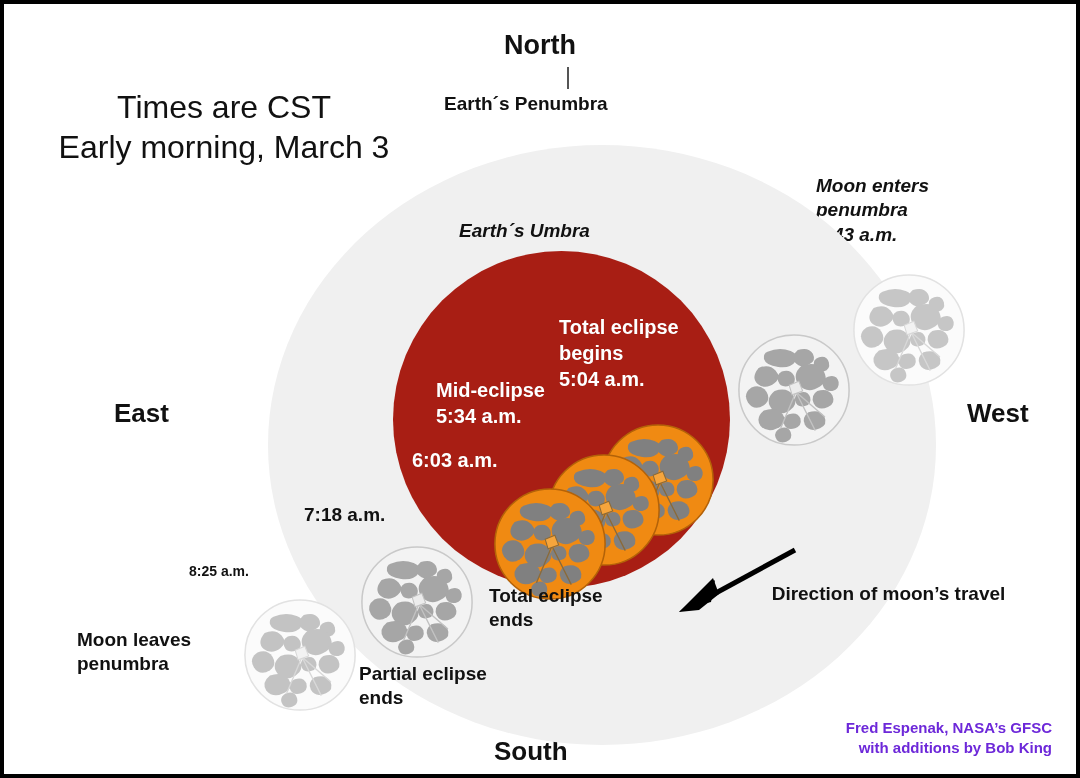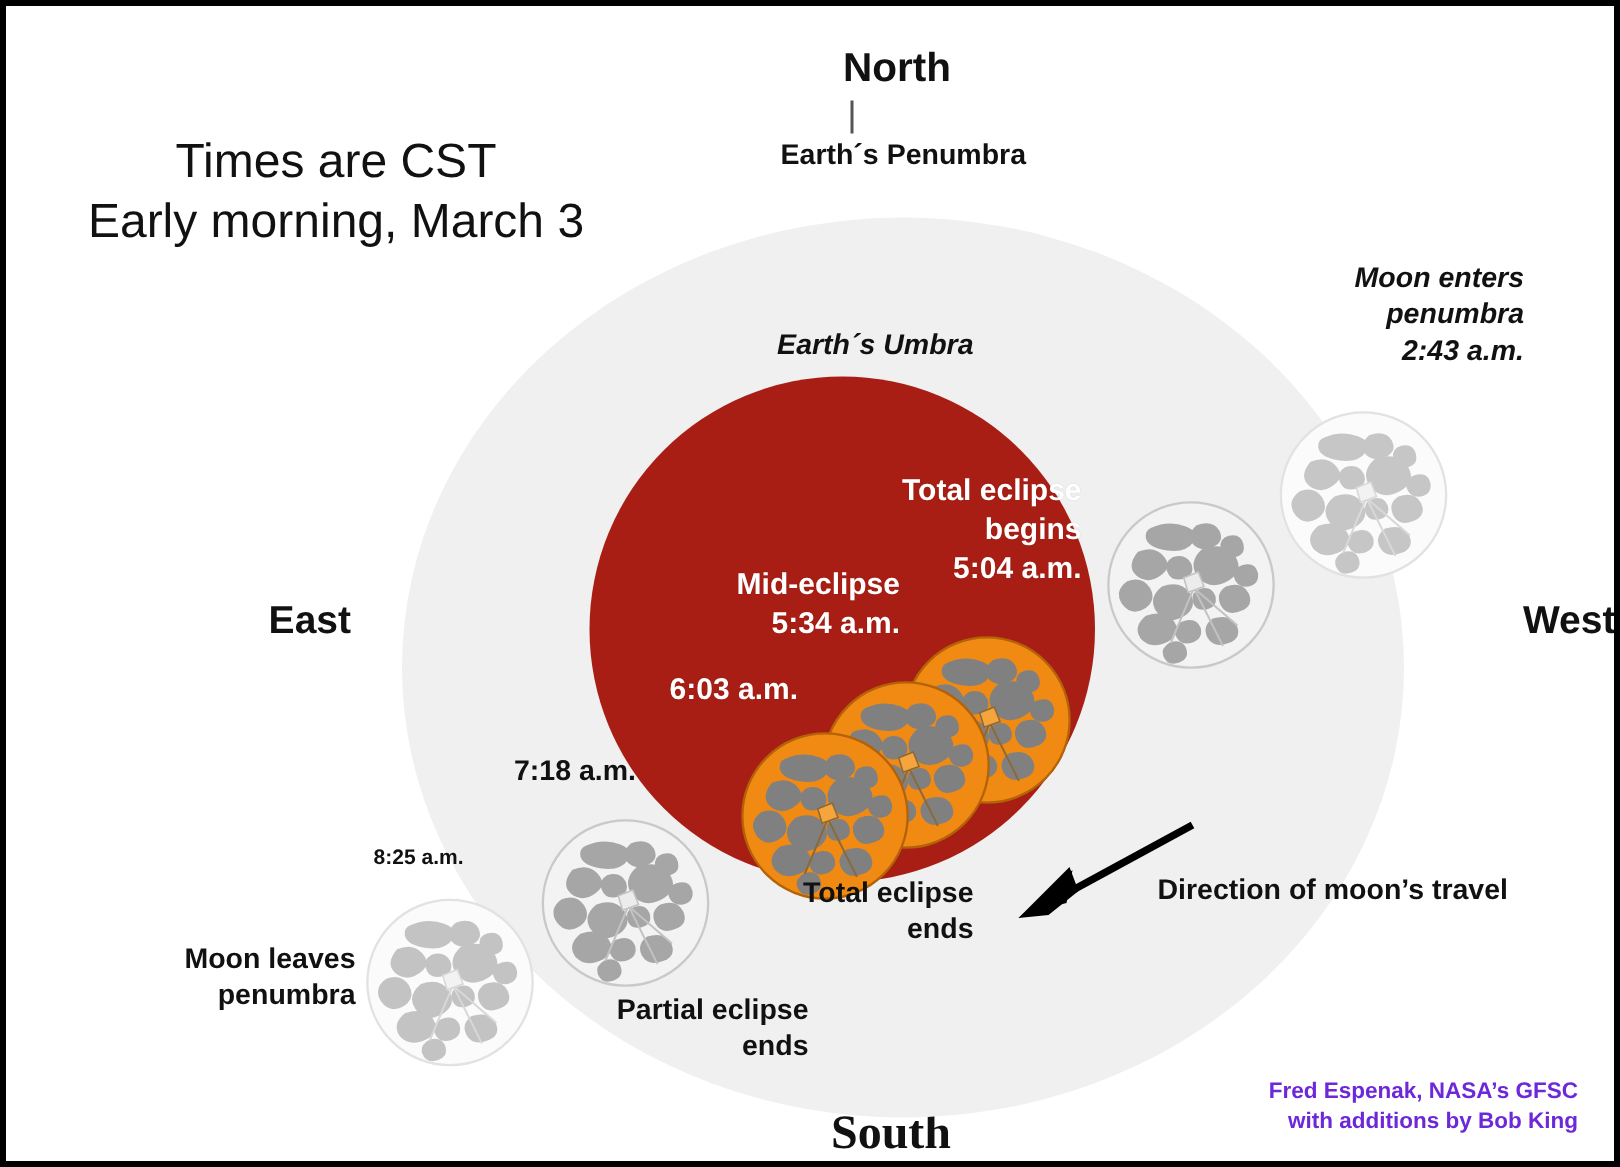--- a/index.html
+++ b/index.html
@@ -9,21 +9,21 @@
   #figure{
     position:relative;
     width:1080px;height:778px;
     background:#ffffff;
     box-sizing:border-box;
     border:4px solid #000000;
     overflow:hidden;
   }
 
   .lbl{position:absolute;color:#111111;font-weight:bold;line-height:1.12;white-space:pre-line;}
-  .lbl.center{text-align:right;}
+  .lbl.center{text-align:left;}
   .lbl.white{color:#ffffff;text-shadow:0 0 1px rgba(0,0,0,.15);}
 
   
   #penumbra{
     position:absolute;
     left:264px;top:141px;width:668px;height:600px;
     background:#f0f0f0;
     border-radius:50%;
     z-index:1;
   }
@@ -40,21 +40,21 @@
   .moon svg{display:block;width:100%;height:100%;border-radius:50%;}
 
   #arrow{position:absolute;left:665px;top:540px;width:130px;height:70px;z-index:6;}
 
   
   #txt-north        {left:500px;top:26px;width:130px;font-size:27px;}
   #txt-penumbra-lbl {left:440px;top:89px;width:240px;font-size:19px;}
   #txt-umbra-lbl    {left:455px;top:216px;width:190px;font-size:19px;}
   #txt-east         {left:110px;top:395px;width:120px;font-size:26px;}
   #txt-west         {left:963px;top:395px;width:110px;font-size:26px;}
-  #txt-south        {left:490px;top:760px;width:140px;font-size:32px;transform:translateY(-27px);font-family:Liberation Serif, serif;}
+  #txt-south        {left:490px;top:760px;width:140px;font-size:26px;transform:translateY(-27px);}
   #txt-title        {left:40px;top:84px;width:360px;font-size:32px;text-align:center;line-height:1.24;}
   #txt-enters       {left:812px;top:170px;width:200px;font-size:19px;line-height:1.28;font-style:italic;}
   #txt-t350         {left:728px;top:296px;width:110px;font-size:19px;}
   #txt-partial-beg  {left:716px;top:461px;width:172px;font-size:19px;line-height:1.28;}
   #txt-total-beg    {left:555px;top:310px;width:162px;font-size:20px;line-height:1.3;z-index:7;}
   #txt-mid          {left:432px;top:373px;width:164px;font-size:20px;line-height:1.3;z-index:7;}
   #txt-603          {left:408px;top:445px;width:120px;font-size:20px;z-index:7;}
   #txt-718          {left:300px;top:500px;width:120px;font-size:19px;}
   #txt-825          {left:185px;top:560px;width:120px;font-size:14px;}
   #txt-leaves       {left:73px;top:624px;width:160px;font-size:19px;line-height:1.28;}

